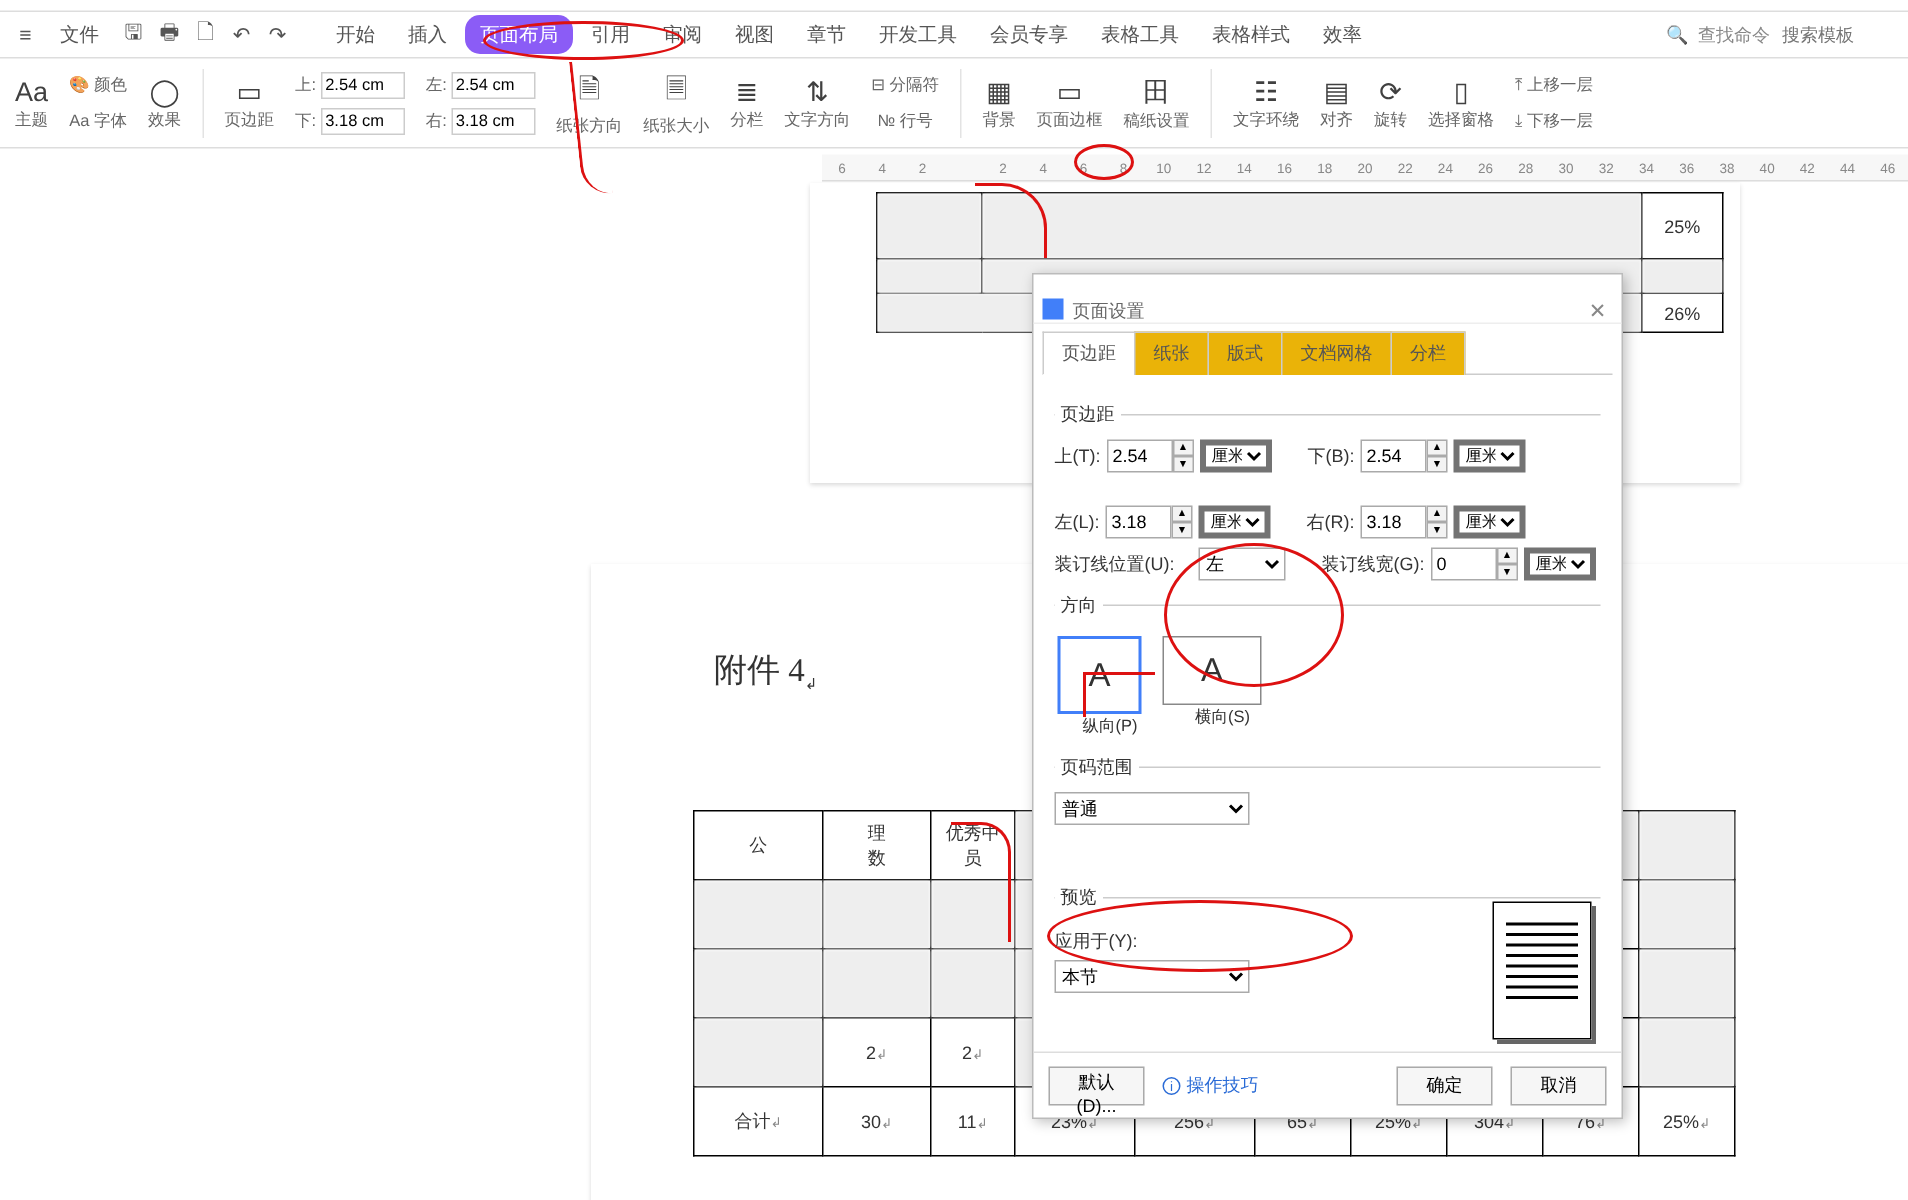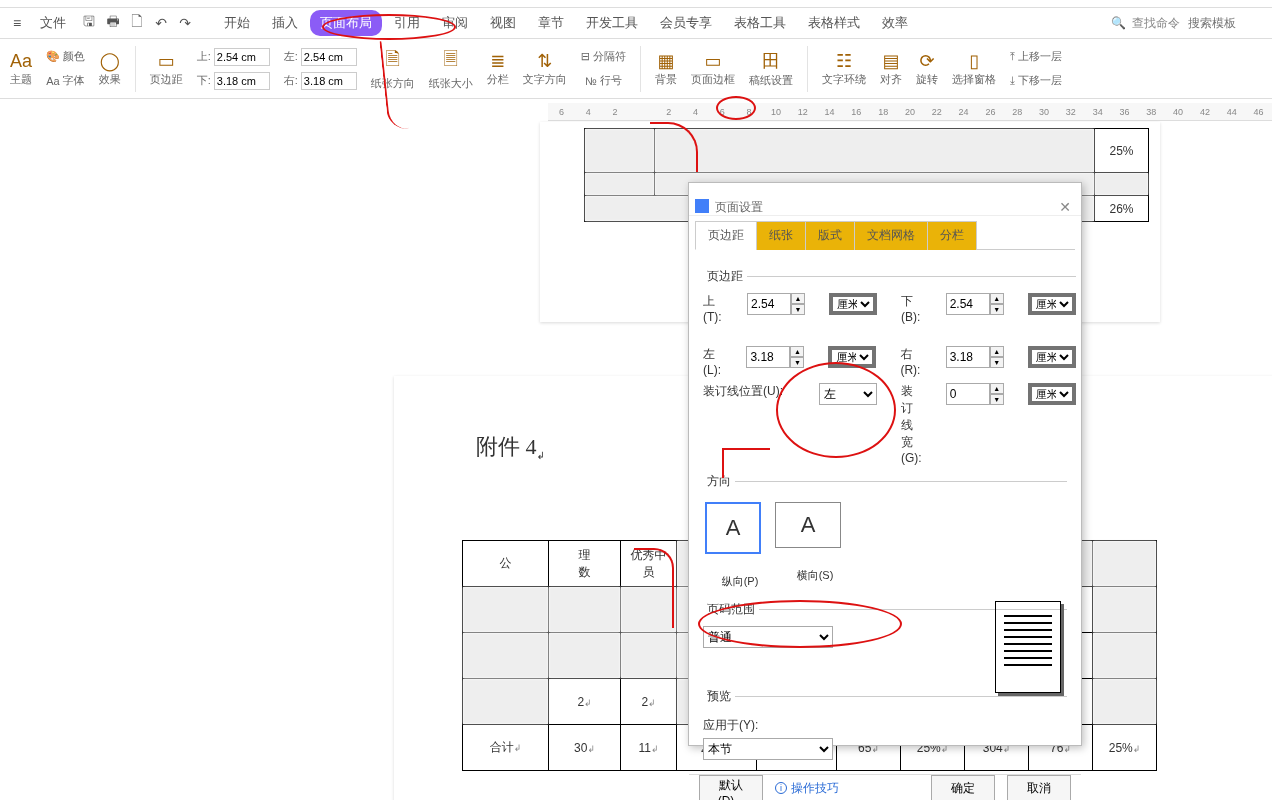--- a/index.html
+++ b/index.html
@@ -43,21 +43,21 @@
   .ribbon {
     height: 60px; background: #fff; display: flex; align-items: center;
     padding: 2px 6px; border-bottom: 1px solid #ddd; gap: 6px;
   }
   .ribbon-group {
     display: flex; flex-direction: column; align-items: center;
     font-size: 11px; color: #666; padding: 0 4px; height: 56px;
     justify-content: center;
   }
   .ribbon-group.stack2 { flex-direction: column; gap: 2px;}
-  .ribbon .icon { font-size: 18px; color: #a16207; }
+  .ribbon .icon { font-size: 18px; color: #404040; }
   .ribbon .small-row { display:flex; align-items:center; gap:3px; font-size:11px; color:#666; height: 22px;}
   .divider { width:1px; height:46px; background:#e3e3e3; margin: 0 4px;}
   .mini-input {
     width: 56px; height: 18px; font-size: 11px; padding: 0 2px;
     border: 1px solid #ccc;
   }
   
   .ruler {
     position: absolute; top: 103px; left: 548px; right: 0; height: 18px;
     background: #f7f7f7; border-bottom: 1px solid #ddd;
@@ -134,21 +134,21 @@
   .unit-sel {
     width: 48px; height:22px; border:4px solid #737373; font-size:11px;
     background:#fff;
   }
   .orient-box {
     width: 56px; height: 52px; border:1px solid #888;
     display:flex; align-items:center; justify-content:center;
     margin-right: 14px; font-size:22px; position: relative;
   }
   .orient-box.selected { border:2px solid #417ff9; }
-  .orient-caption { font-size: 11px; text-align:center; margin-top:20px; }
+  .orient-caption { font-size: 11px; text-align:center; margin-top:0; }
   .combo {
     width: 130px; height:22px; border:1px solid #aaa; font-size:12px;
     background:#fff;
   }
   .preview-box {
     position:absolute; right:20px; bottom:52px; width: 66px; height: 92px;
     border: 1.5px solid #000; padding: 8px 8px; box-shadow: 3px 3px 0 #666;
   }
   .preview-box .line { height:2px; background:#000; margin:5px 0;}
   .dlg-footer {
@@ -159,21 +159,21 @@
   .dlg-footer button {
     width: 64px; height:26px; font-size:12px; border:1px solid #aaa;
     background:#f6f6f6;
   }
   
   .annot { position:absolute; pointer-events:none; }
   .ellipse { border:2px solid #d11; border-radius:50%; background:transparent; }
   fieldset { border: 1px solid #ccc; border-left:none; border-right:none; border-bottom:none; padding: 8px 0 0 0; margin: 8px 0;}
   legend { padding: 0 4px; font-size:12px;}
   .row2 { display:flex; gap: 24px; }
-  .row2 > div { display:flex; align-items:flex-start; gap:24px;}
+  .row2 > div { display:flex; align-items:center; gap:4px;}
 </style>
 </head>
 <body>
 
 <div class="top-strip"></div>
 
 <div class="menubar">
   <span class="iconbtn">≡</span>
   <span class="menuitem">文件</span>
   <span class="iconbtn">🖫</span>

